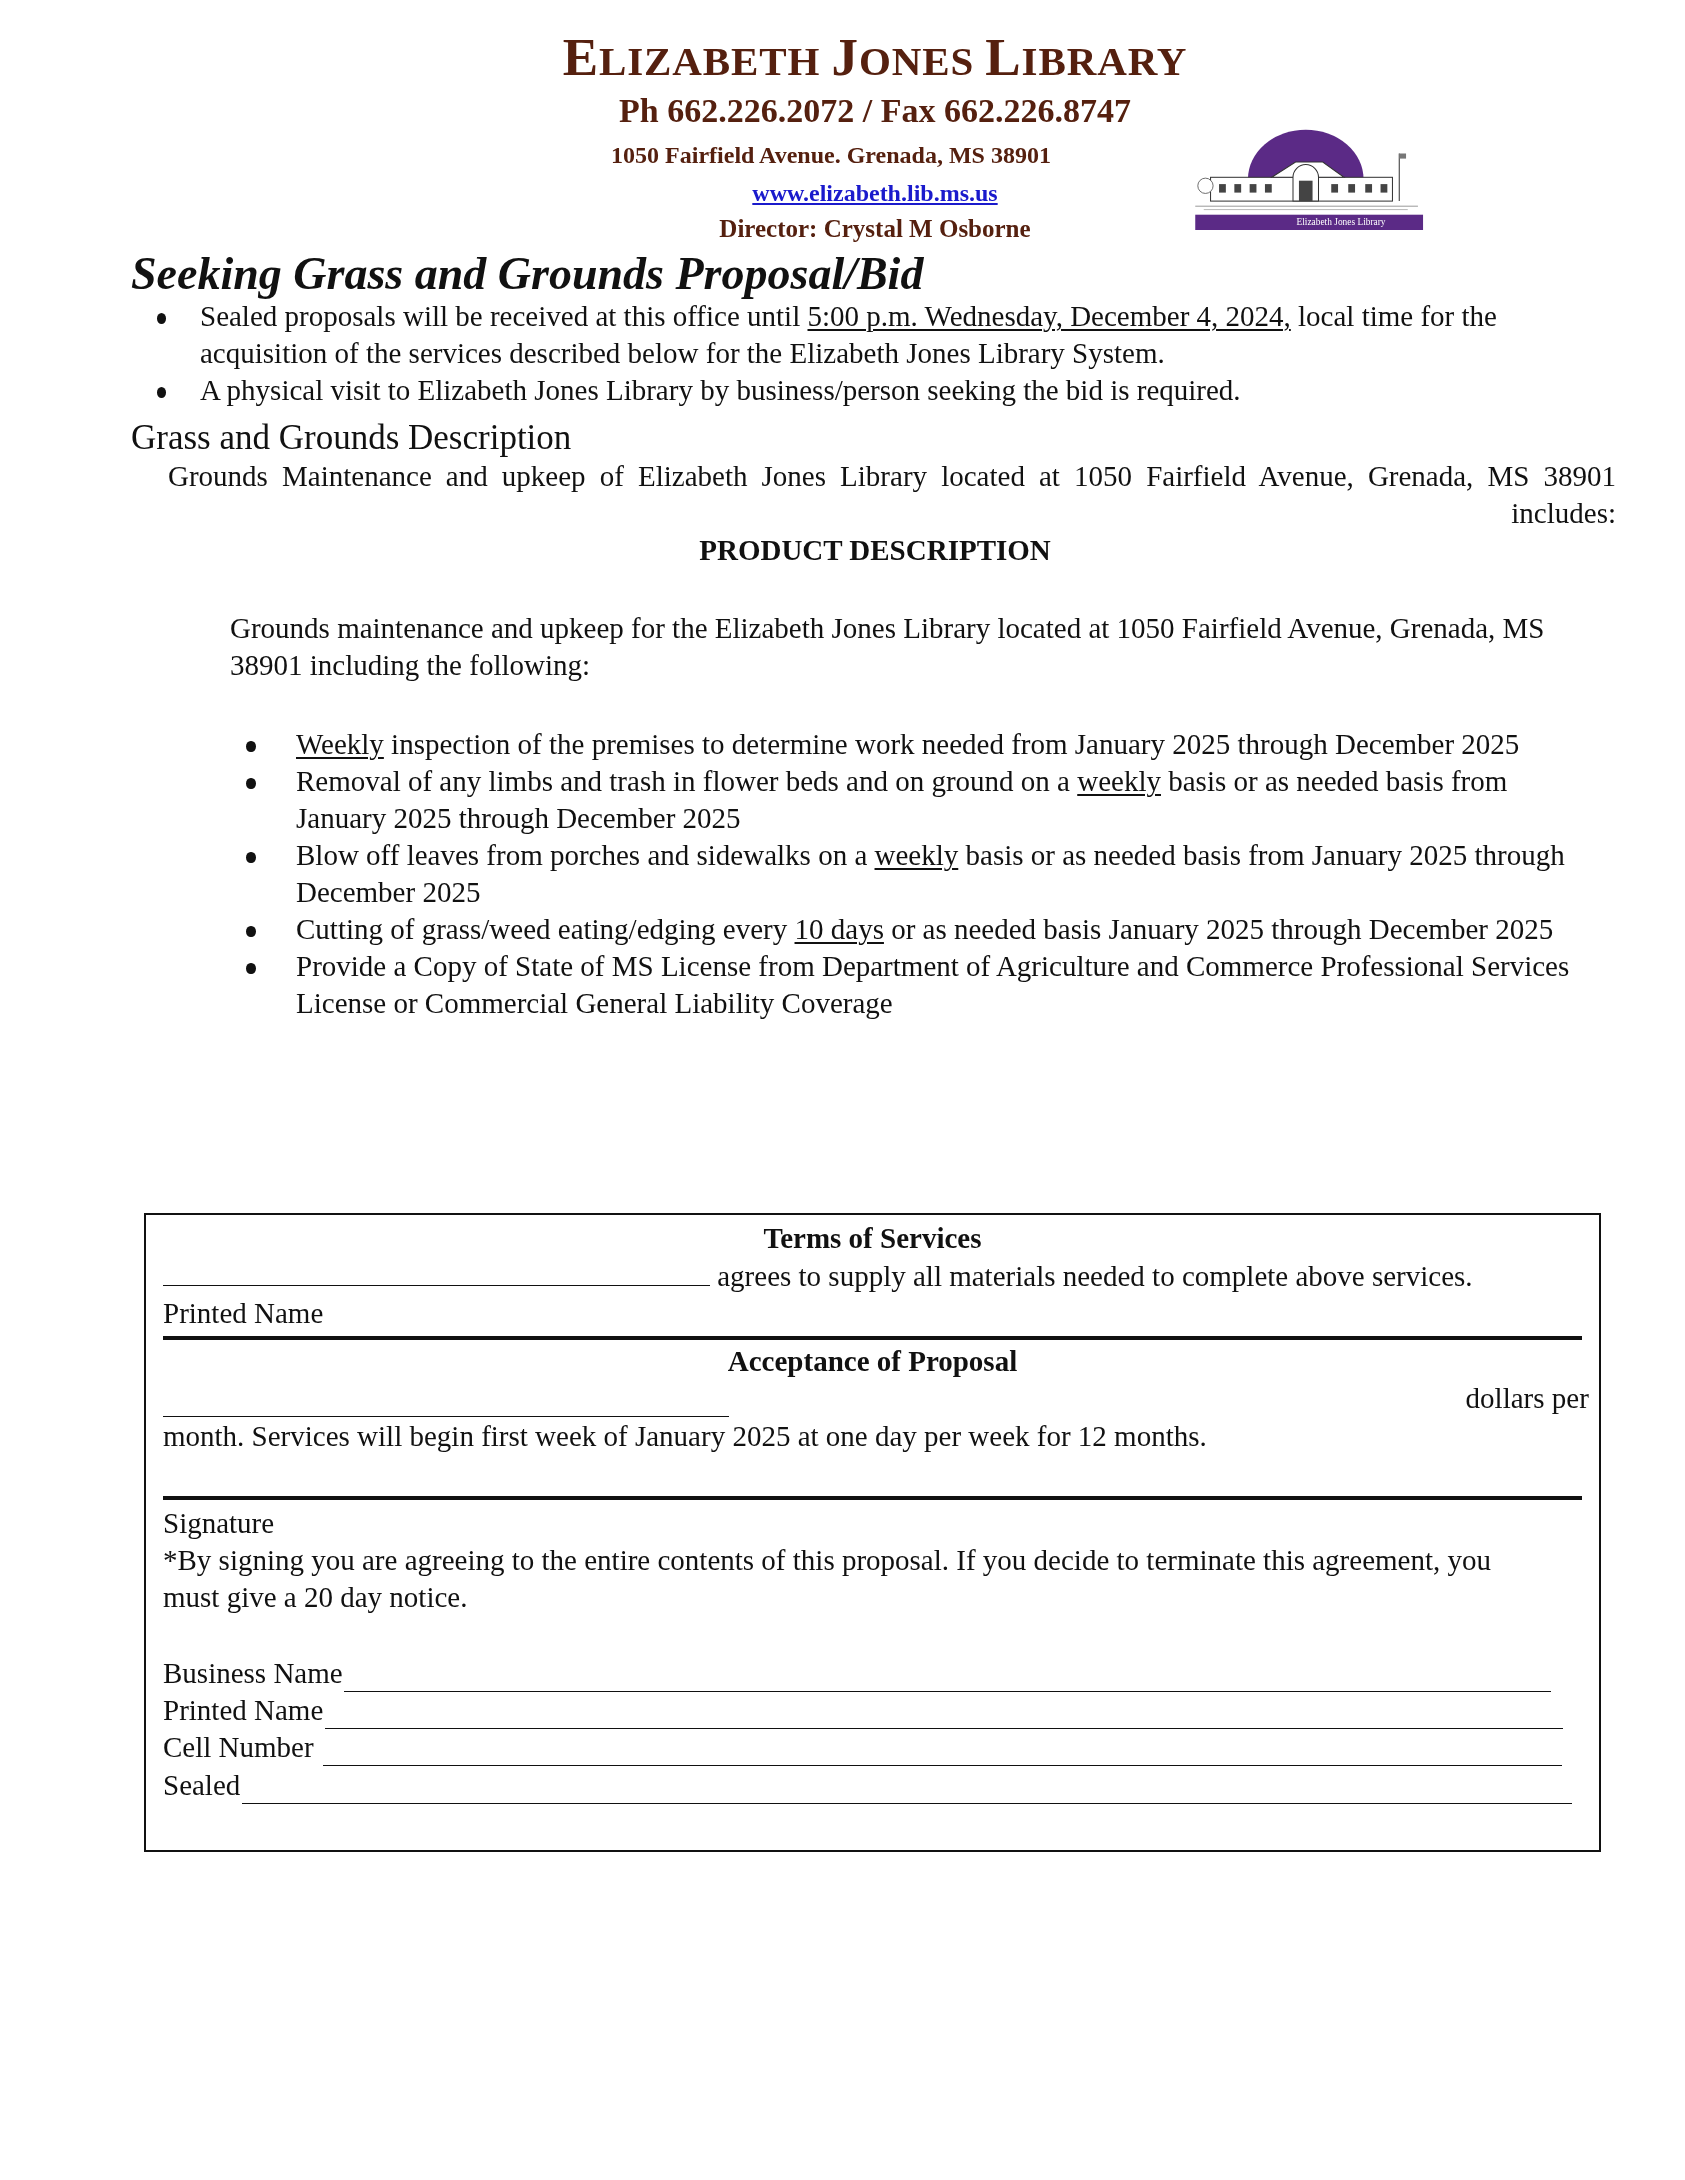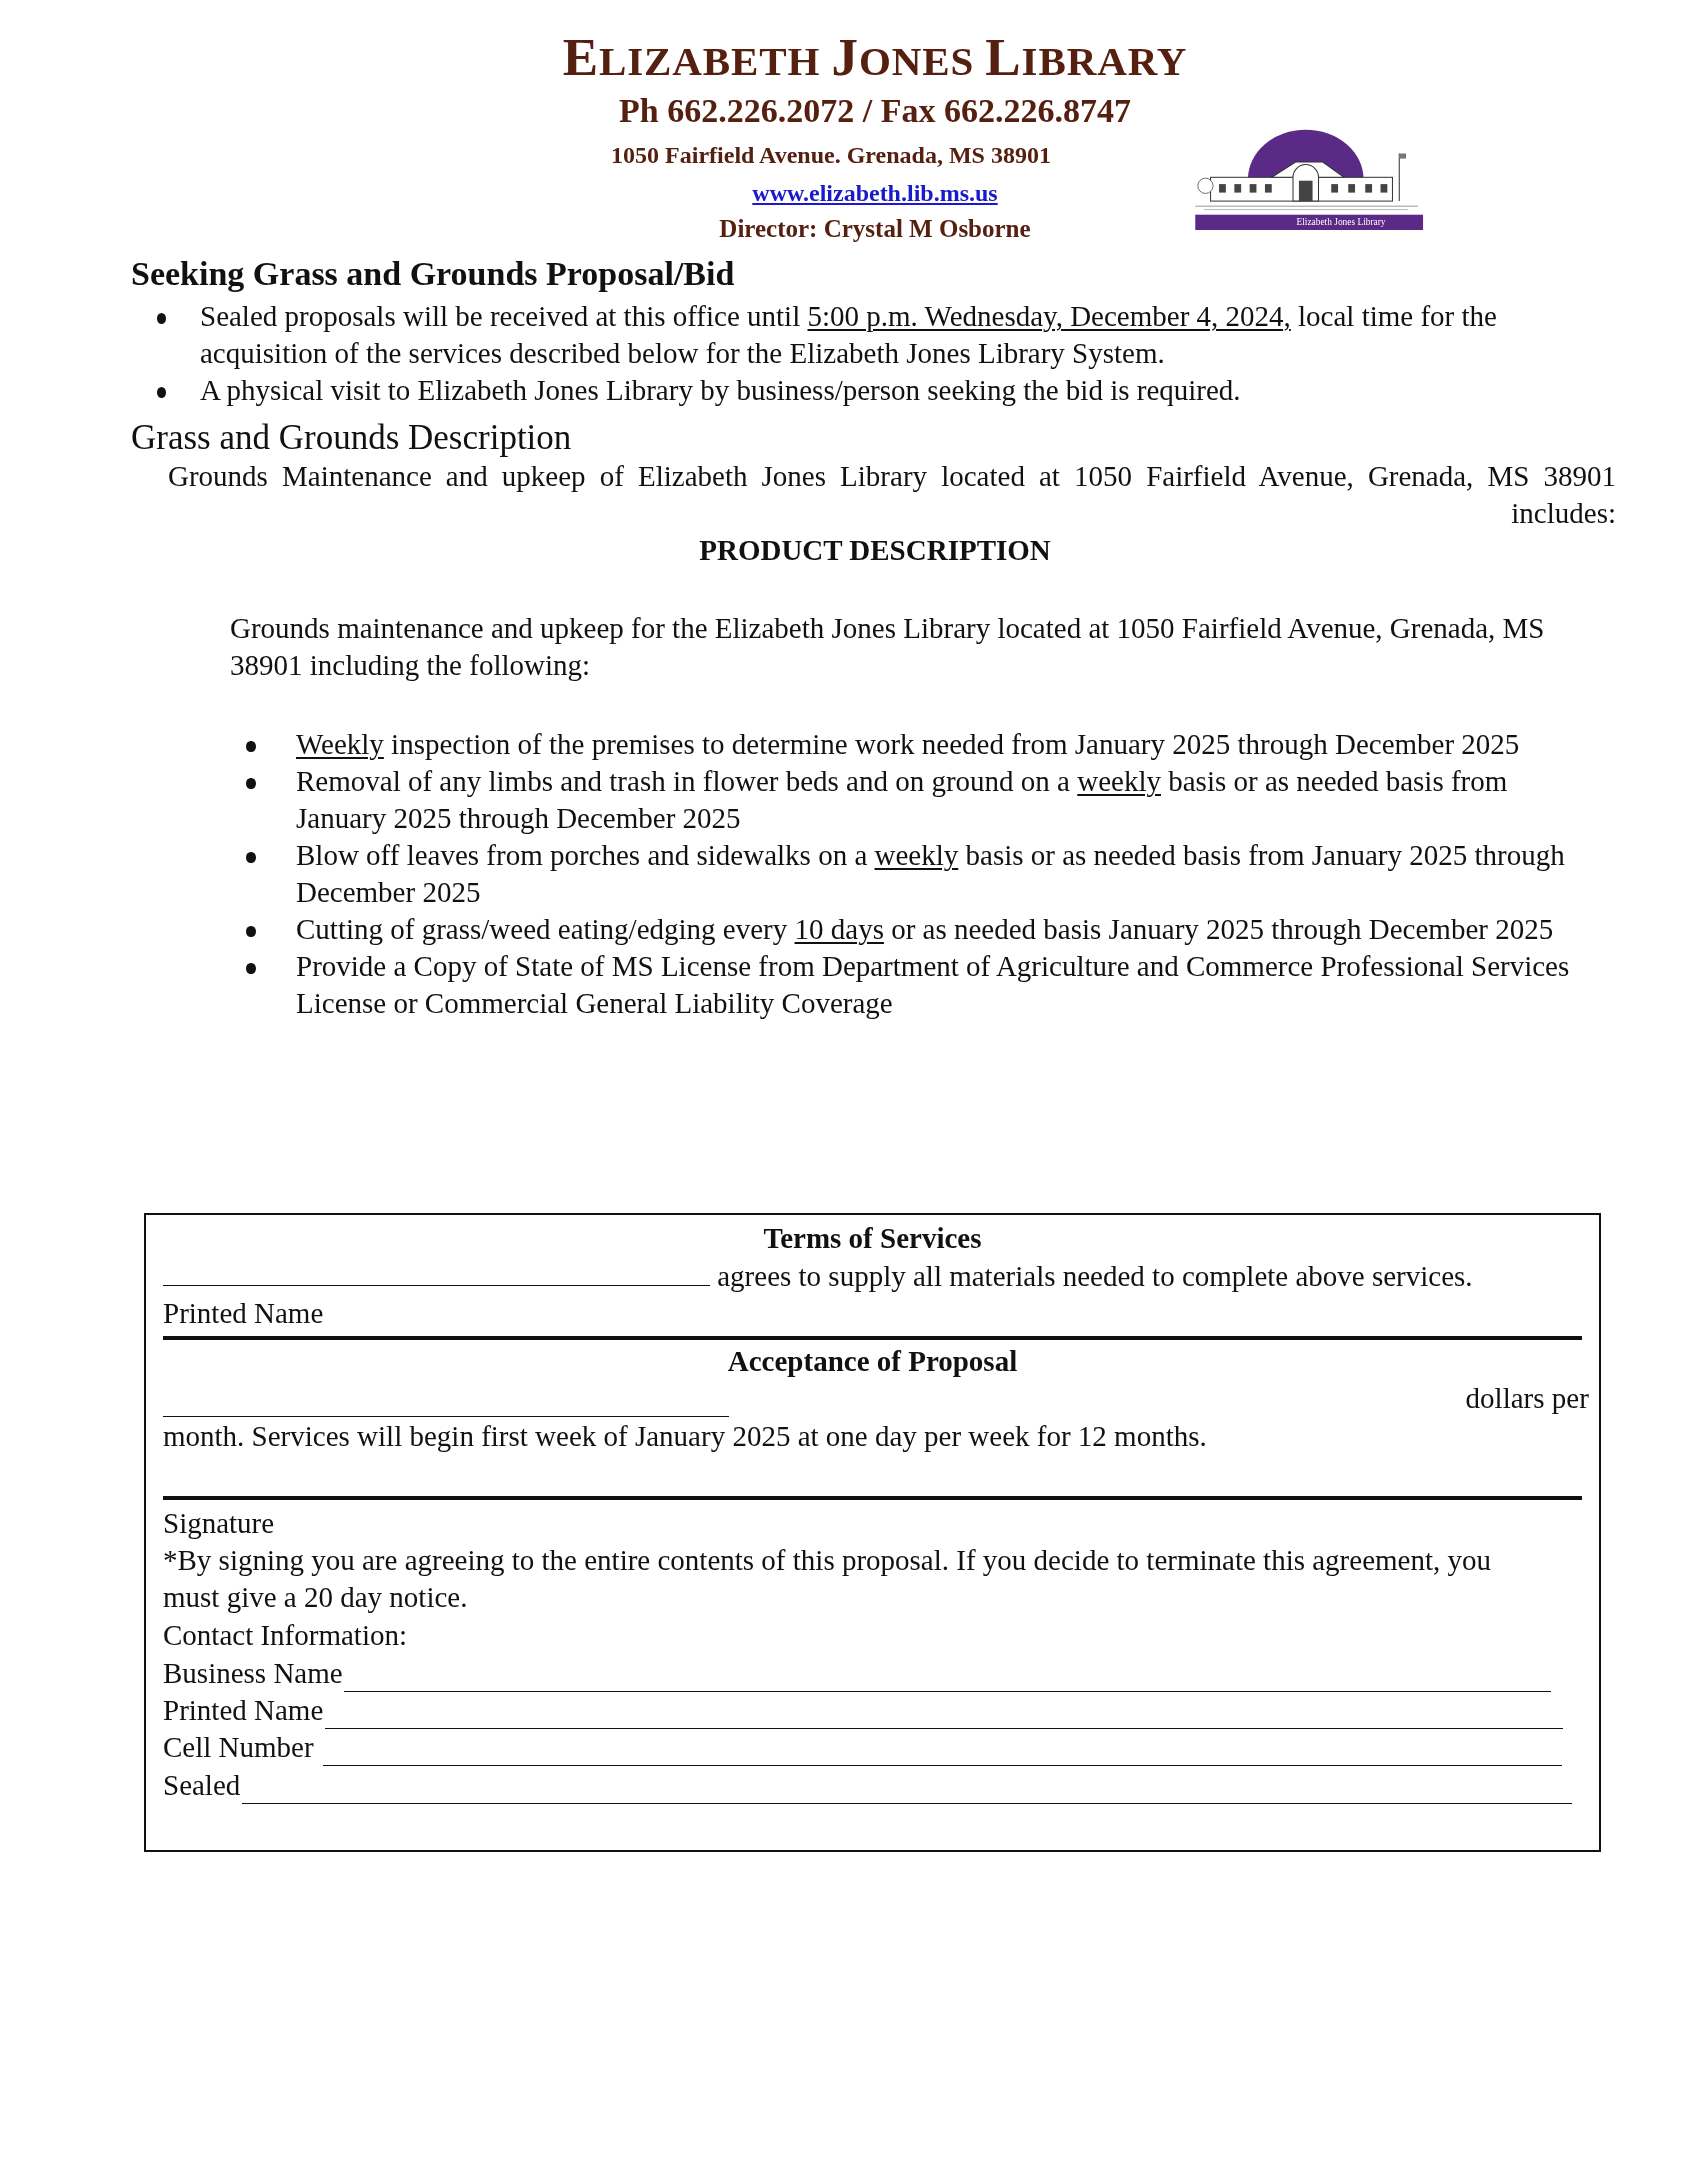--- a/index.html
+++ b/index.html
@@ -18,21 +18,21 @@
   #lib-address { left: 0; width: 1598px; top: 143px; text-align: center; font-weight: bold; font-size: 24px; line-height: 1; }
   #lib-website { left: 0; width: 1686px; top: 181px; text-align: center; font-weight: bold; font-size: 24px; line-height: 1; }
   #lib-website a { color: #1a1acc; text-decoration: underline; }
   #lib-director { left: 0; width: 1686px; top: 216px; text-align: center; font-weight: bold; font-size: 25px; line-height: 1; }
 
   
   #logo { left: 1163px; top: 128px; width: 230px; height: 102px; }
 
   
   .t { font-size: 29px; line-height: 37px; }
-  #seeking-title { left: 99px; top: 252px; font-size: 34px; font-weight: bold; line-height: 43px; }
+  #seeking-title { left: 99px; top: 252px; font-size: 46px; font-weight: bold; line-height: 43px; font-style: italic; }
   ul.bullets { margin: 0; padding: 0; list-style: none; }
   ul.bullets li { position: relative; padding-left: 0; }
   ul.bullets li .dot { position: absolute; width: 9.4px; height: 11px; border-radius: 50%; background: #111; }
   #intro-list { left: 157px; top: 298px; width: 1380px; }
   #intro-list li { padding-left: 43px; }
   #intro-list li .dot { left: 0; top: 14.5px; }
   #grounds-title { left: 99px; top: 416px; font-size: 35px; line-height: 43px; }
   #grounds-desc { left: 136px; top: 458px; width: 1448px; text-align: justify; text-align-last: right; }
   #product-title { left: 0; width: 1686px; top: 534px; text-align: center; font-weight: bold; font-size: 29px; }
   #product-para { left: 198px; top: 610px; width: 1329px; }
@@ -143,21 +143,20 @@
   <div class="box-inner" style="top:165px; right:10.2px; display:flex; align-items:flex-end;">
     <span class="blank" style="width:431px;"></span>
     <span class="blank" style="width:135px;"></span>
     <span style="white-space:pre; margin-left:auto;"> dollars per</span>
   </div>
   <div class="box-inner" style="top:203px;">month.  Services will begin first week of January 2025 at one day per week for 12 months.</div>
   <div class="thick-rule" style="top:281px;"></div>
 
   <div class="box-inner" style="top:290px;">Signature</div>
   <div class="box-inner" style="top:327px; right:85px;">*By signing you are agreeing to the entire contents of this proposal.  If you decide to terminate this agreement, you must give a 20 day notice.</div>
-  <div class="box-inner" style="top:402px;">Contact Information:</div>
 
   <div class="box-inner field-row" style="top:440px; right:48px;">
     <span style="white-space:pre;">Business Name</span>
     <span class="line"></span>
   </div>
   <div class="box-inner field-row" style="top:477px; right:36px;">
     <span style="white-space:pre;">Printed Name</span>
     <span class="line"></span>
   </div>
   <div class="box-inner field-row" style="top:514px; right:37px;">

